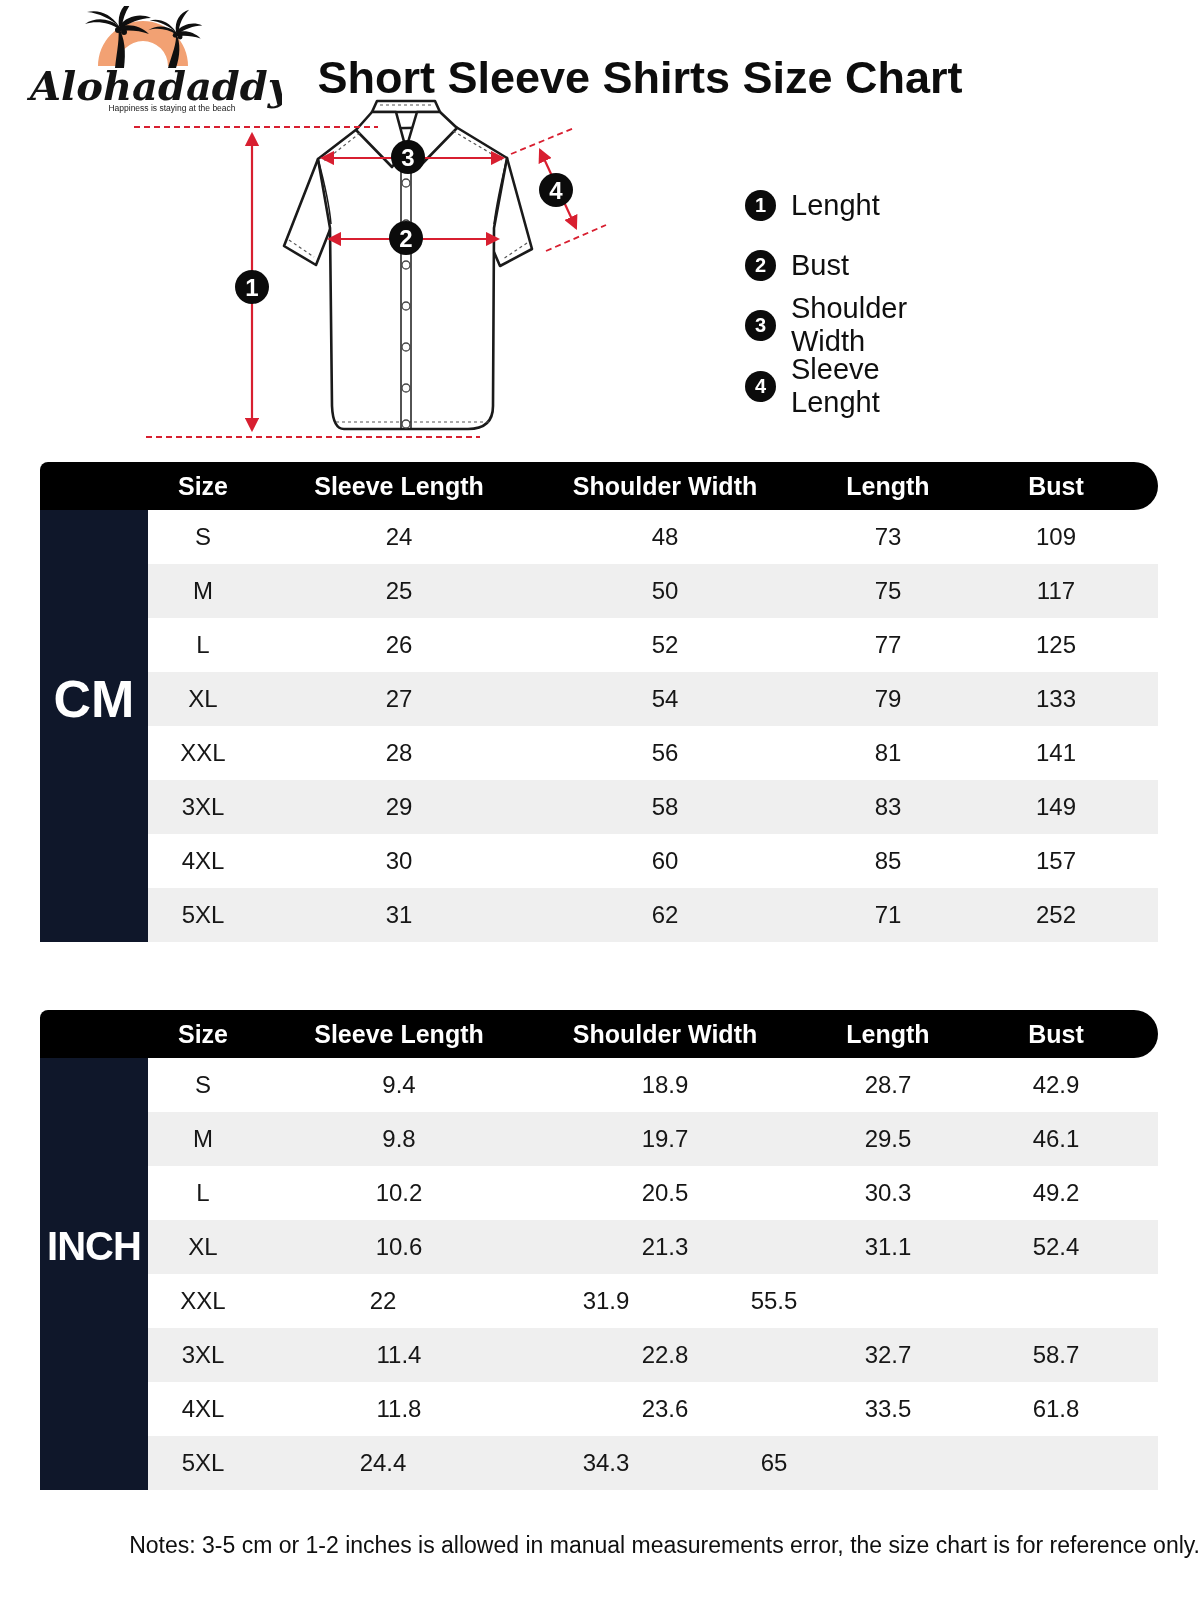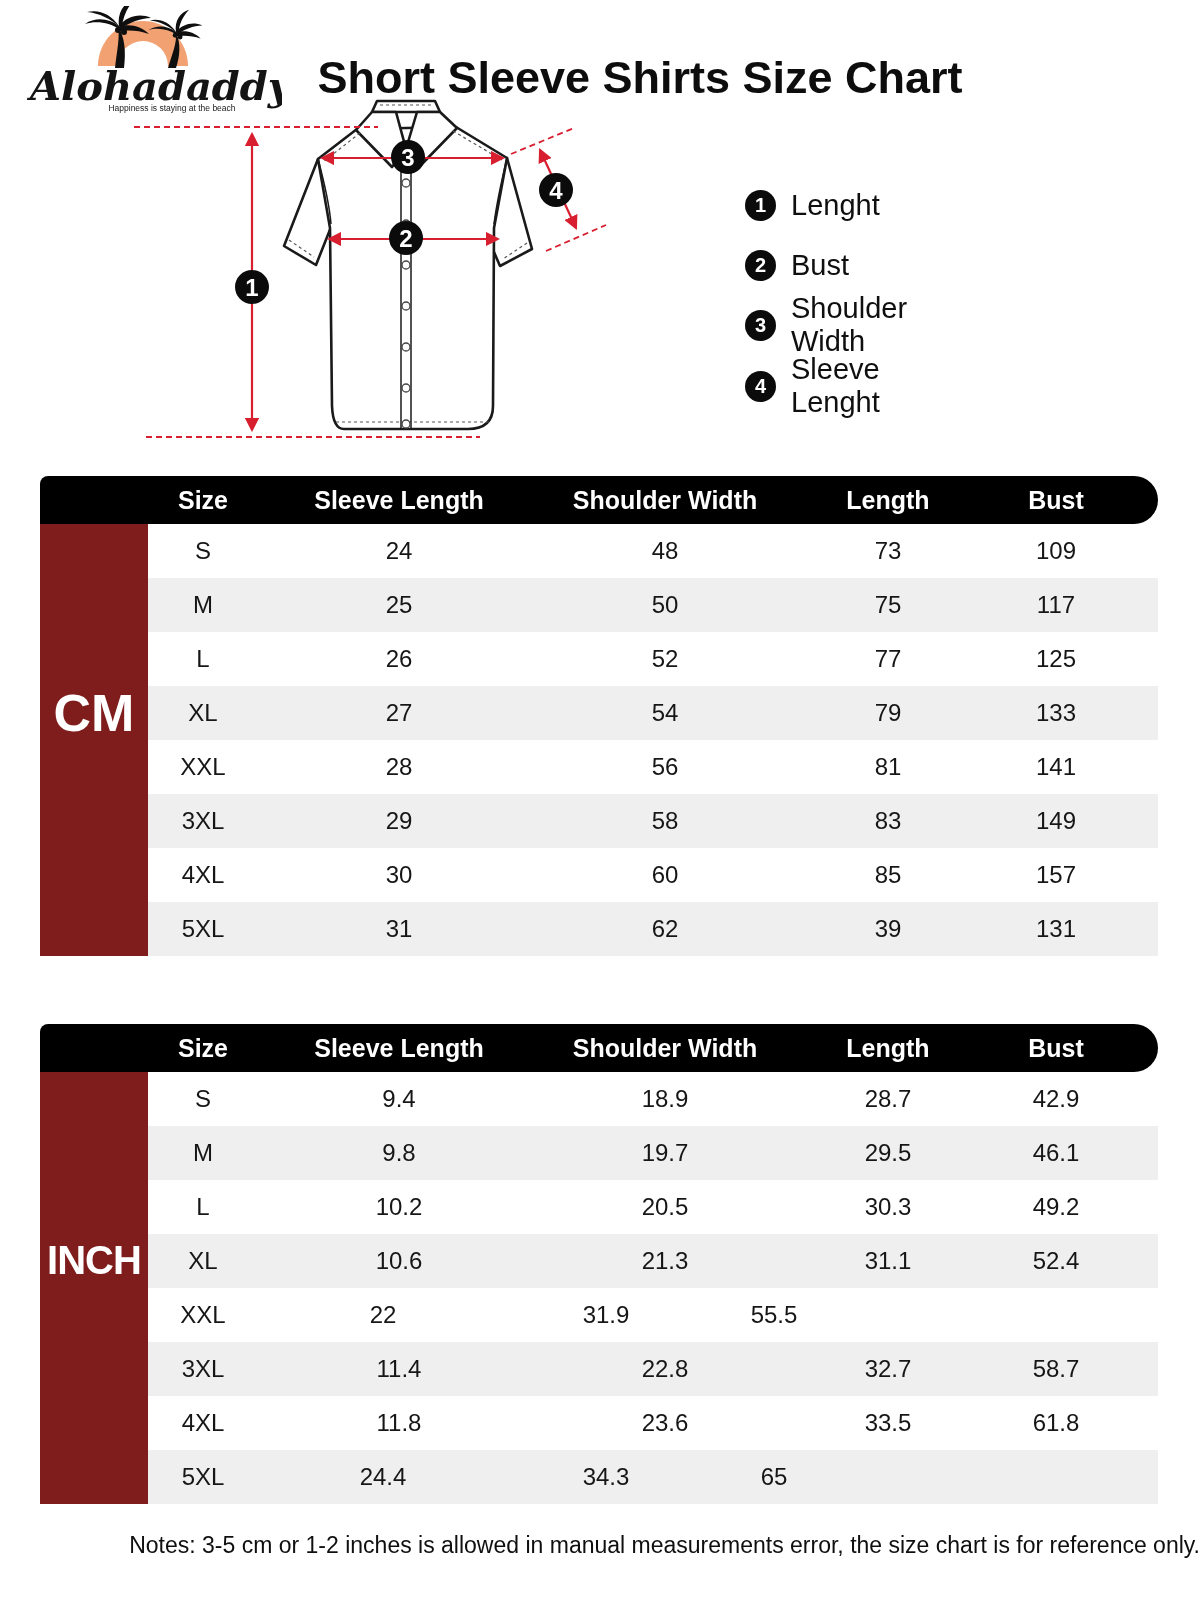--- a/index.html
+++ b/index.html
@@ -23,27 +23,26 @@
     flex:0 0 31px;
   }
   .legend-label{margin-left:15px;font-size:29px;color:#0f0f0f;}
   
   .size-table{position:absolute;left:40px;width:1118px;}
   #cm-table{top:462px;}
   #inch-table{top:1010px;}
   .thead{
     display:flex;align-items:center;height:48px;background:#000;
     border-radius:8px 24px 24px 0;
-    margin-top:14px;
   }
   .thead .stub{width:108px;flex:0 0 108px;}
   .th{color:#fff;font-weight:bold;font-size:25px;text-align:center;}
   .tbl-flex{display:flex;}
   .unit-col{
-    width:108px;flex:0 0 108px;background:#7f1d1d;color:#fff;display:flex;
+    width:108px;flex:0 0 108px;background:#0f172a;color:#fff;display:flex;
     align-items:center;justify-content:center;font-weight:bold;font-size:52px;
     padding-bottom:55px;box-sizing:border-box;
   }
   .inch .unit-col{font-size:40px;letter-spacing:-1px;}
   .tbody{width:1010px;}
   .tr{display:flex;height:54px;align-items:center;}
   .tr.alt{background:#efefef;}
   .td{font-size:24px;color:#161616;text-align:center;}
   .col0{width:110px;} .col1{width:282px;} .col2{width:250px;}
   .col3{width:196px;} .col4{width:172px;padding-right:32px;box-sizing:border-box;}
@@ -234,22 +233,22 @@
           <div class="td col0">4XL</div>
           <div class="td col1">30</div>
           <div class="td col2">60</div>
           <div class="td col3">85</div>
           <div class="td col4">157</div>
         </div>
         <div class="tr alt">
           <div class="td col0">5XL</div>
           <div class="td col1">31</div>
           <div class="td col2">62</div>
-          <div class="td col3">39</div>
-          <div class="td col4">131</div>
+          <div class="td col3">71</div>
+          <div class="td col4">252</div>
         </div>
       </div>
   </div>
 </div>
 
 <div class="size-table inch" id="inch-table">
   <div class="thead">
     <div class="stub"></div>
   <div class="th col0">Size</div>
       <div class="th col1">Sleeve Length</div>

